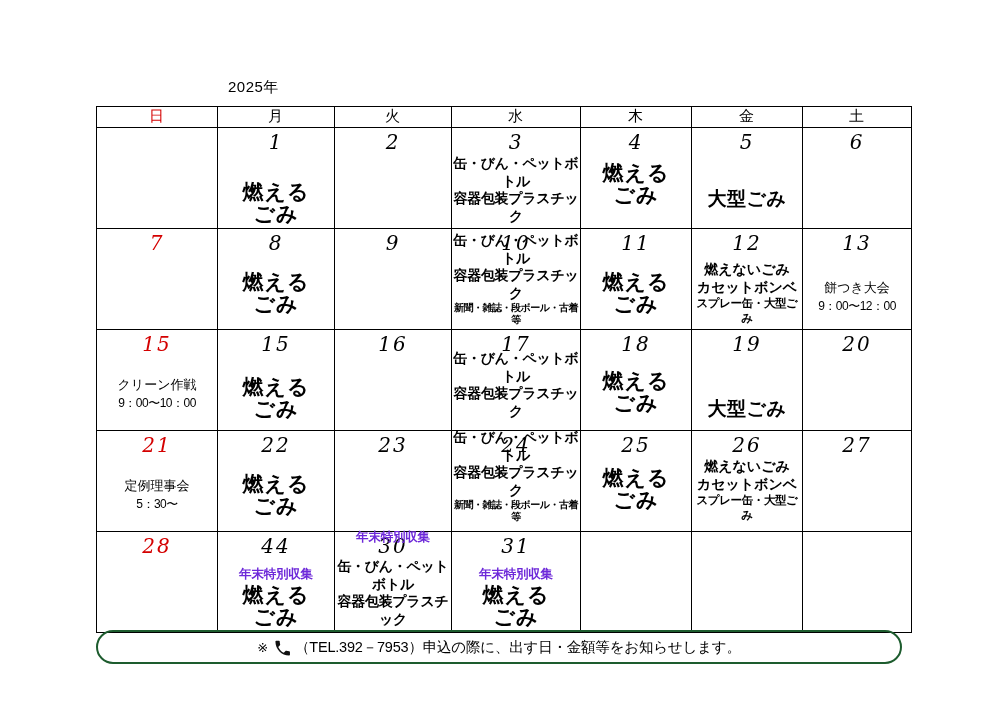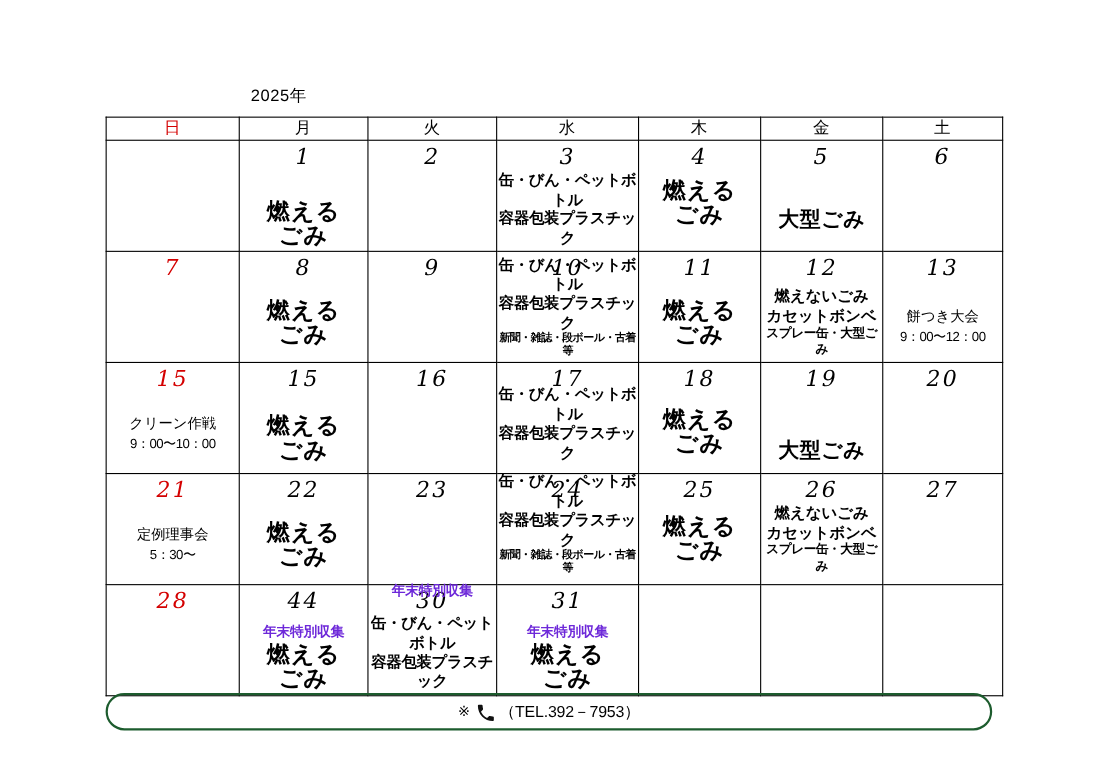--- a/index.html
+++ b/index.html
@@ -463,16 +463,17 @@
 
   <div class="note">
     <div class="note-inner">
       <span class="note-star">※</span>
       <span class="phone-icon">
         <svg width="17" height="17" viewBox="0 0 24 24" aria-hidden="true">
           <path d="M6.6 10.8c1.6 3.1 4.1 5.6 7.2 7.2l2.4-2.4c.3-.3.8-.4 1.2-.3 1.2.4 2.6.6 4 .6.6 0 1.1.5 1.1 1.1v3.8c0 .6-.5 1.1-1.1 1.1C10.9 22 2 13.1 2 2.1 2 1.5 2.5 1 3.1 1H7c.6 0 1.1.5 1.1 1.1 0 1.4.2 2.7.6 4 .1.4 0 .9-.3 1.2l-2.4 2.5z" fill="#111111"></path>
         </svg>
       </span>
       <span>（TEL.392－7953）</span>
+      <span>申込の際に、出す日・金額等をお知らせします。</span>
     </div>
   </div>
 
 </div>
 
 </body></html>

